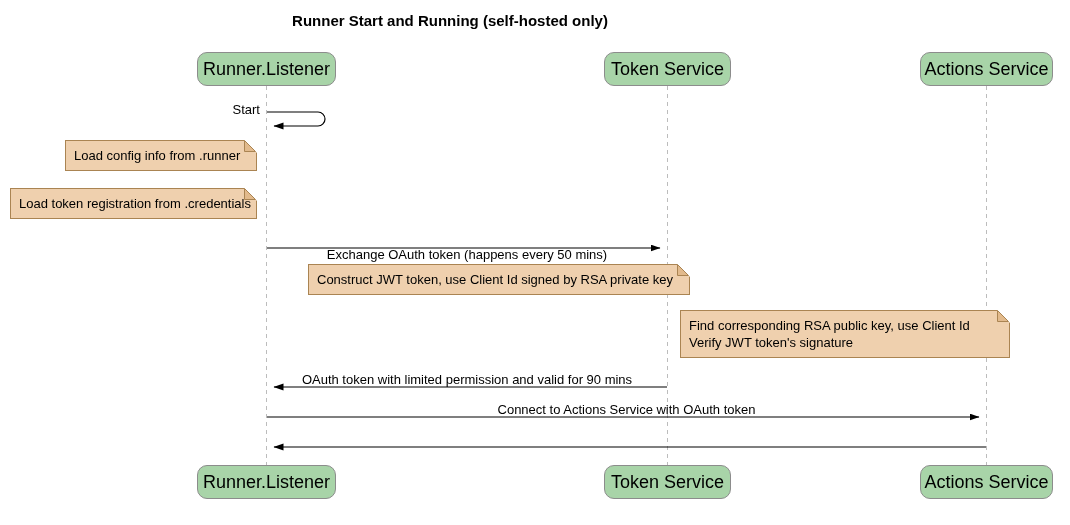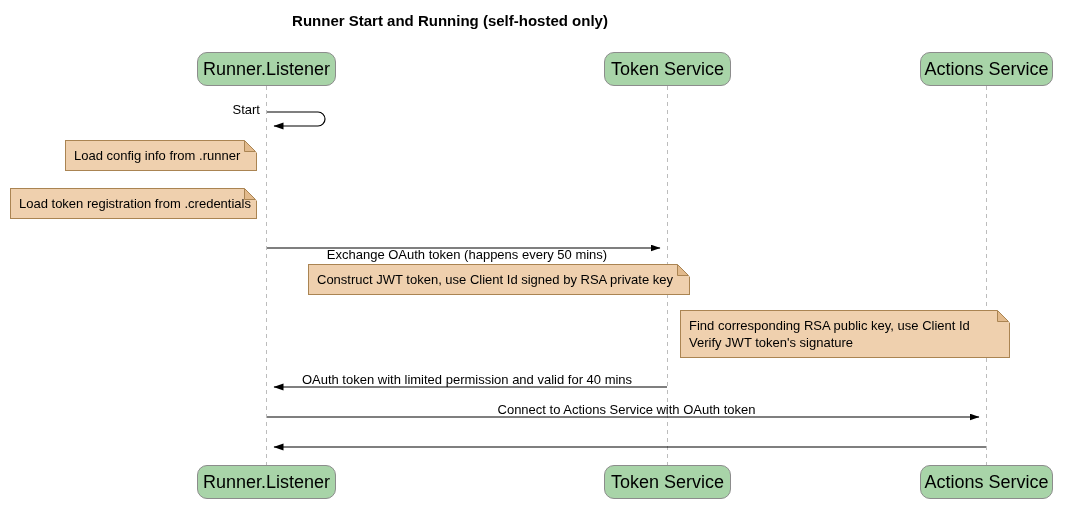--- a/index.html
+++ b/index.html
@@ -75,21 +75,21 @@
   <div class="participant" style="left:197px; top:52px; width:139px;">Runner.Listener</div>
   <div class="participant" style="left:604px; top:52px; width:127px;">Token Service</div>
   <div class="participant" style="left:920px; top:52px; width:133px;">Actions Service</div>
 
   <div class="participant" style="left:197px; top:465px; width:139px;">Runner.Listener</div>
   <div class="participant" style="left:604px; top:465px; width:127px;">Token Service</div>
   <div class="participant" style="left:920px; top:465px; width:133px;">Actions Service</div>
 
   <div class="msglabel right-align" style="left:180px; top:102px; width:80px;">Start</div>
   <div class="msglabel" style="left:267px; top:233px; width:400px;margin-top:14px;">Exchange OAuth token (happens every 50 mins)</div>
-  <div class="msglabel" style="left:267px; top:372px; width:400px;">OAuth token with limited permission and valid for 40 mins</div>
+  <div class="msglabel" style="left:267px; top:372px; width:400px;">OAuth token with limited permission and valid for 90 mins</div>
   <div class="msglabel" style="left:267px; top:402px; width:719px;">Connect to Actions Service with OAuth token</div>
 
   <div class="note" style="left:65px; top:140px; width:192px; height:31px;">
     <svg class="fold" width="13" height="13" viewBox="0 0 13 13">
       <path d="M0,0 L13,0 L13,13 Z" fill="#ffffff"></path>
       <path class="foldflap" d="M0.5,0.5 L11.5,11.5 L0.5,11.5 Z"></path>
     </svg>
     <span class="note-line">Load config info from .runner</span>
   </div>
 

